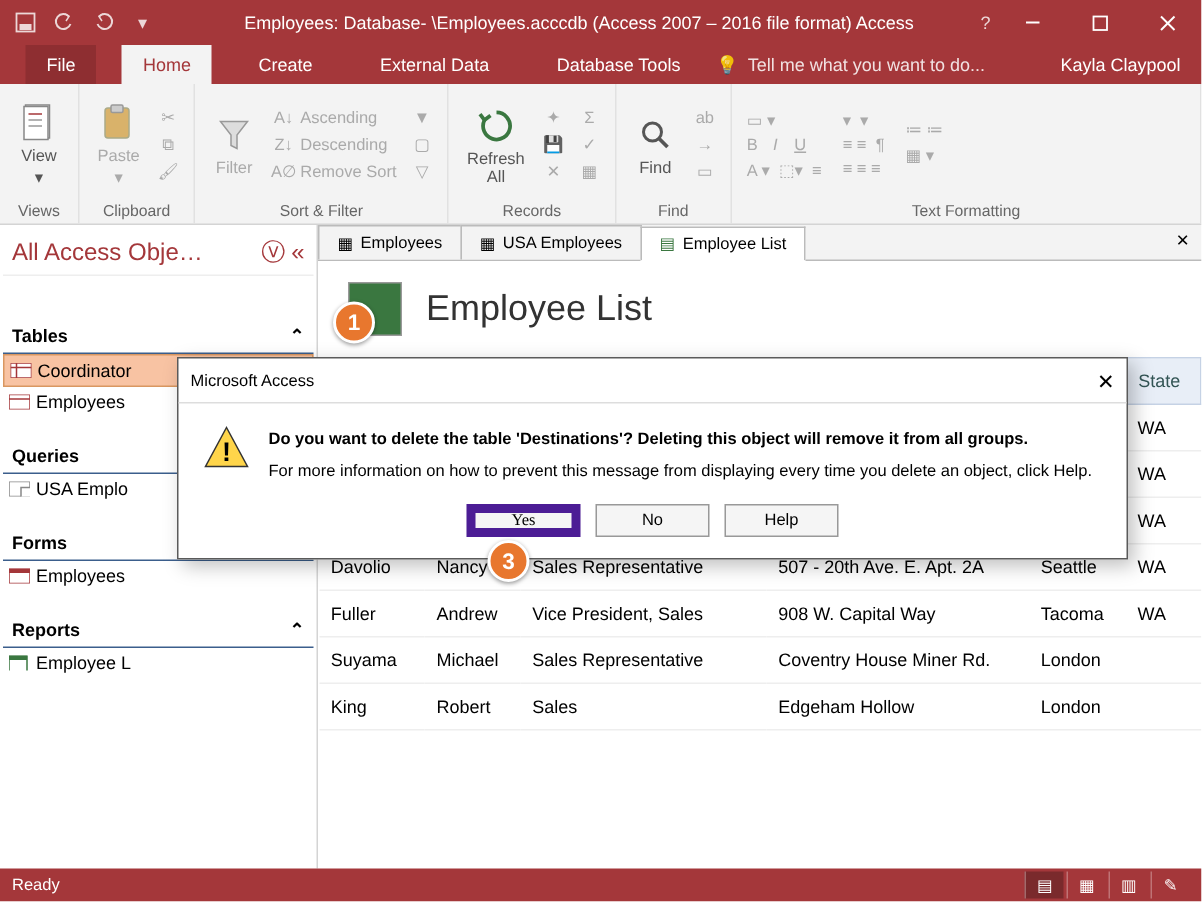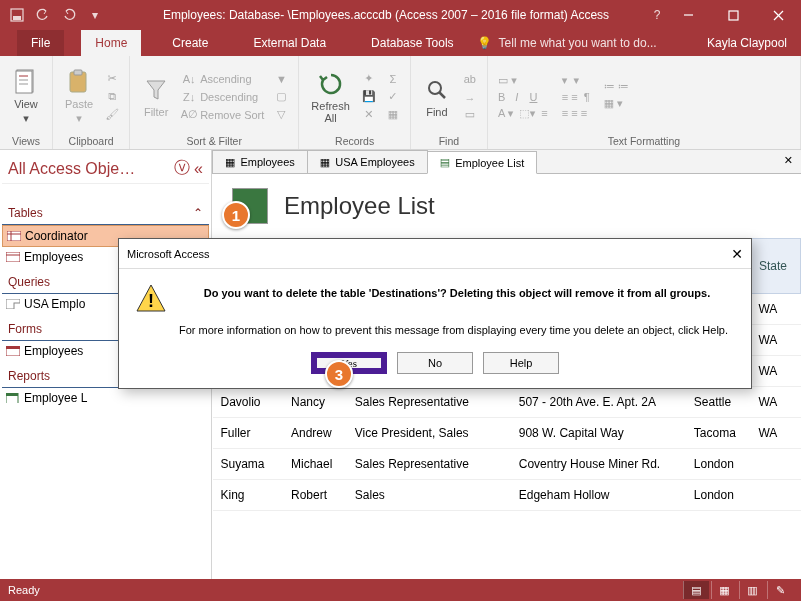--- a/index.html
+++ b/index.html
@@ -32,46 +32,46 @@
 .stack { display: flex; flex-direction: column; gap: 2px; font-size: 11px; }
 .stack div { display: flex; align-items: center; gap: 4px; padding: 1px 2px; }
 .sm-icon { width: 14px; height: 14px; display: inline-flex; align-items: center; justify-content: center; }
 .dim { color: #aaa; }
 
 
 .main { position: absolute; top: 150px; left: 0; right: 0; bottom: 22px; display: flex; }
 .nav { width: 212px; border-right: 1px solid #d4d4d4; background: #fff; padding: 4px 2px; font-size: 12px; }
 .nav-header { color: #a4373a; font-size: 16px; padding: 4px 6px; display: flex; align-items: center; justify-content: space-between; border-bottom: 1px solid #eee; }
 .nav-search { width: 16px; height: 16px; }
-.nav-group-hdr { color: #7f1d1d; font-size: 12px; font-weight: 400; padding: 4px 6px; border-bottom: 1px solid #3b5e8c; margin-top: 4px; display: flex; justify-content: space-between; }
+.nav-group-hdr { color: #000000; font-size: 12px; font-weight: 700; padding: 4px 6px; border-bottom: 1px solid #3b5e8c; margin-top: 15px; display: flex; justify-content: space-between; }
 .nav-item { padding: 3px 6px 3px 22px; position: relative; display: flex; align-items: center; gap: 6px; }
 .nav-item.selected { background: #f8c3a3; border: 1px solid #d99761; }
 .nav-icon { width: 14px; height: 10px; position: absolute; left: 4px; }
 
 
 .doc { flex: 1; display: flex; flex-direction: column; }
 .doctabs { height: 24px; display: flex; border-bottom: 1px solid #bbb; font-size: 11px; background: #f3f3f3; }
 .doctab { padding: 4px 12px; border: 1px solid #bbb; border-bottom: none; background: #f3f3f3; display: flex; gap: 5px; align-items: center; margin-right: -1px; }
 .doctab.active { background: #fff; border-bottom: 1px solid #fff; position: relative; top: 1px; }
 .doctab-close { margin-left: auto; padding: 4px 8px; }
 .docbody { flex: 1; overflow: hidden; background: #fff; position: relative; }
 .form-header { padding: 14px 20px; display: flex; align-items: center; gap: 16px; }
 .form-title { font-size: 24px; color: #333; }
 .form-logo { width: 36px; height: 36px; background: #3a7740; border: 1px solid #999; }
 .table { width: 100%; border-collapse: collapse; font-size: 12px; }
-.table th { background: #e8eef7; border: 1px solid #c5d2e5; padding: 20px 8px; text-align: left; color: #355; font-weight: normal; }
+.table th { background: #e8eef7; border: 1px solid #c5d2e5; padding: 8px 8px; text-align: left; color: #355; font-weight: normal; }
 .table td { border-bottom: 1px solid #eee; padding: 8px; vertical-align: top; }
 
 
 .dialog { position: absolute; left: 118px; top: 238px; width: 634px; background: #fff; border: 1px solid #5a5a5a; box-shadow: 4px 4px 12px rgba(0,0,0,.25); font-size: 11px; z-index: 50; }
 .dlg-title { height: 30px; display: flex; align-items: center; padding: 0 8px; border-bottom: 1px solid #ddd; }
 .dlg-close { margin-left: auto; font-size: 14px; }
 .dlg-body { padding: 16px 16px 14px 60px; position: relative; line-height: 1.5; }
 .dlg-warn { position: absolute; left: 16px; top: 14px; }
-.dlg-bold { font-weight: 700; margin-bottom: 20px; text-align: center; }
+.dlg-bold { font-weight: 700; margin-bottom: 4px; }
 .dlg-btns { display: flex; justify-content: center; gap: 10px; padding: 0 0 14px; }
 .dlg-btn { width: 76px; height: 22px; border: 1px solid #999; background: #f5f5f5; font-size: 11px; display: flex; align-items: center; justify-content: center; }
 .dlg-btn.primary { border: 6px solid #4c1d95; font-family: Liberation Serif, serif; }
 
 
 .callout { position: absolute; width: 28px; height: 28px; border-radius: 50%; background: #e8772e; color: #fff; font-weight: 700; display: flex; align-items: center; justify-content: center; font-size: 15px; border: 2px solid #fff; box-shadow: 0 1px 3px rgba(0,0,0,.4); z-index: 100; }
 
 
 .status { position: absolute; bottom: 0; left: 0; right: 0; height: 22px; background: #a4373a; color: #fff; font-size: 11px; display: flex; align-items: center; padding: 0 8px; }
 .status-icons { margin-left: auto; display: flex; gap: 2px; }

